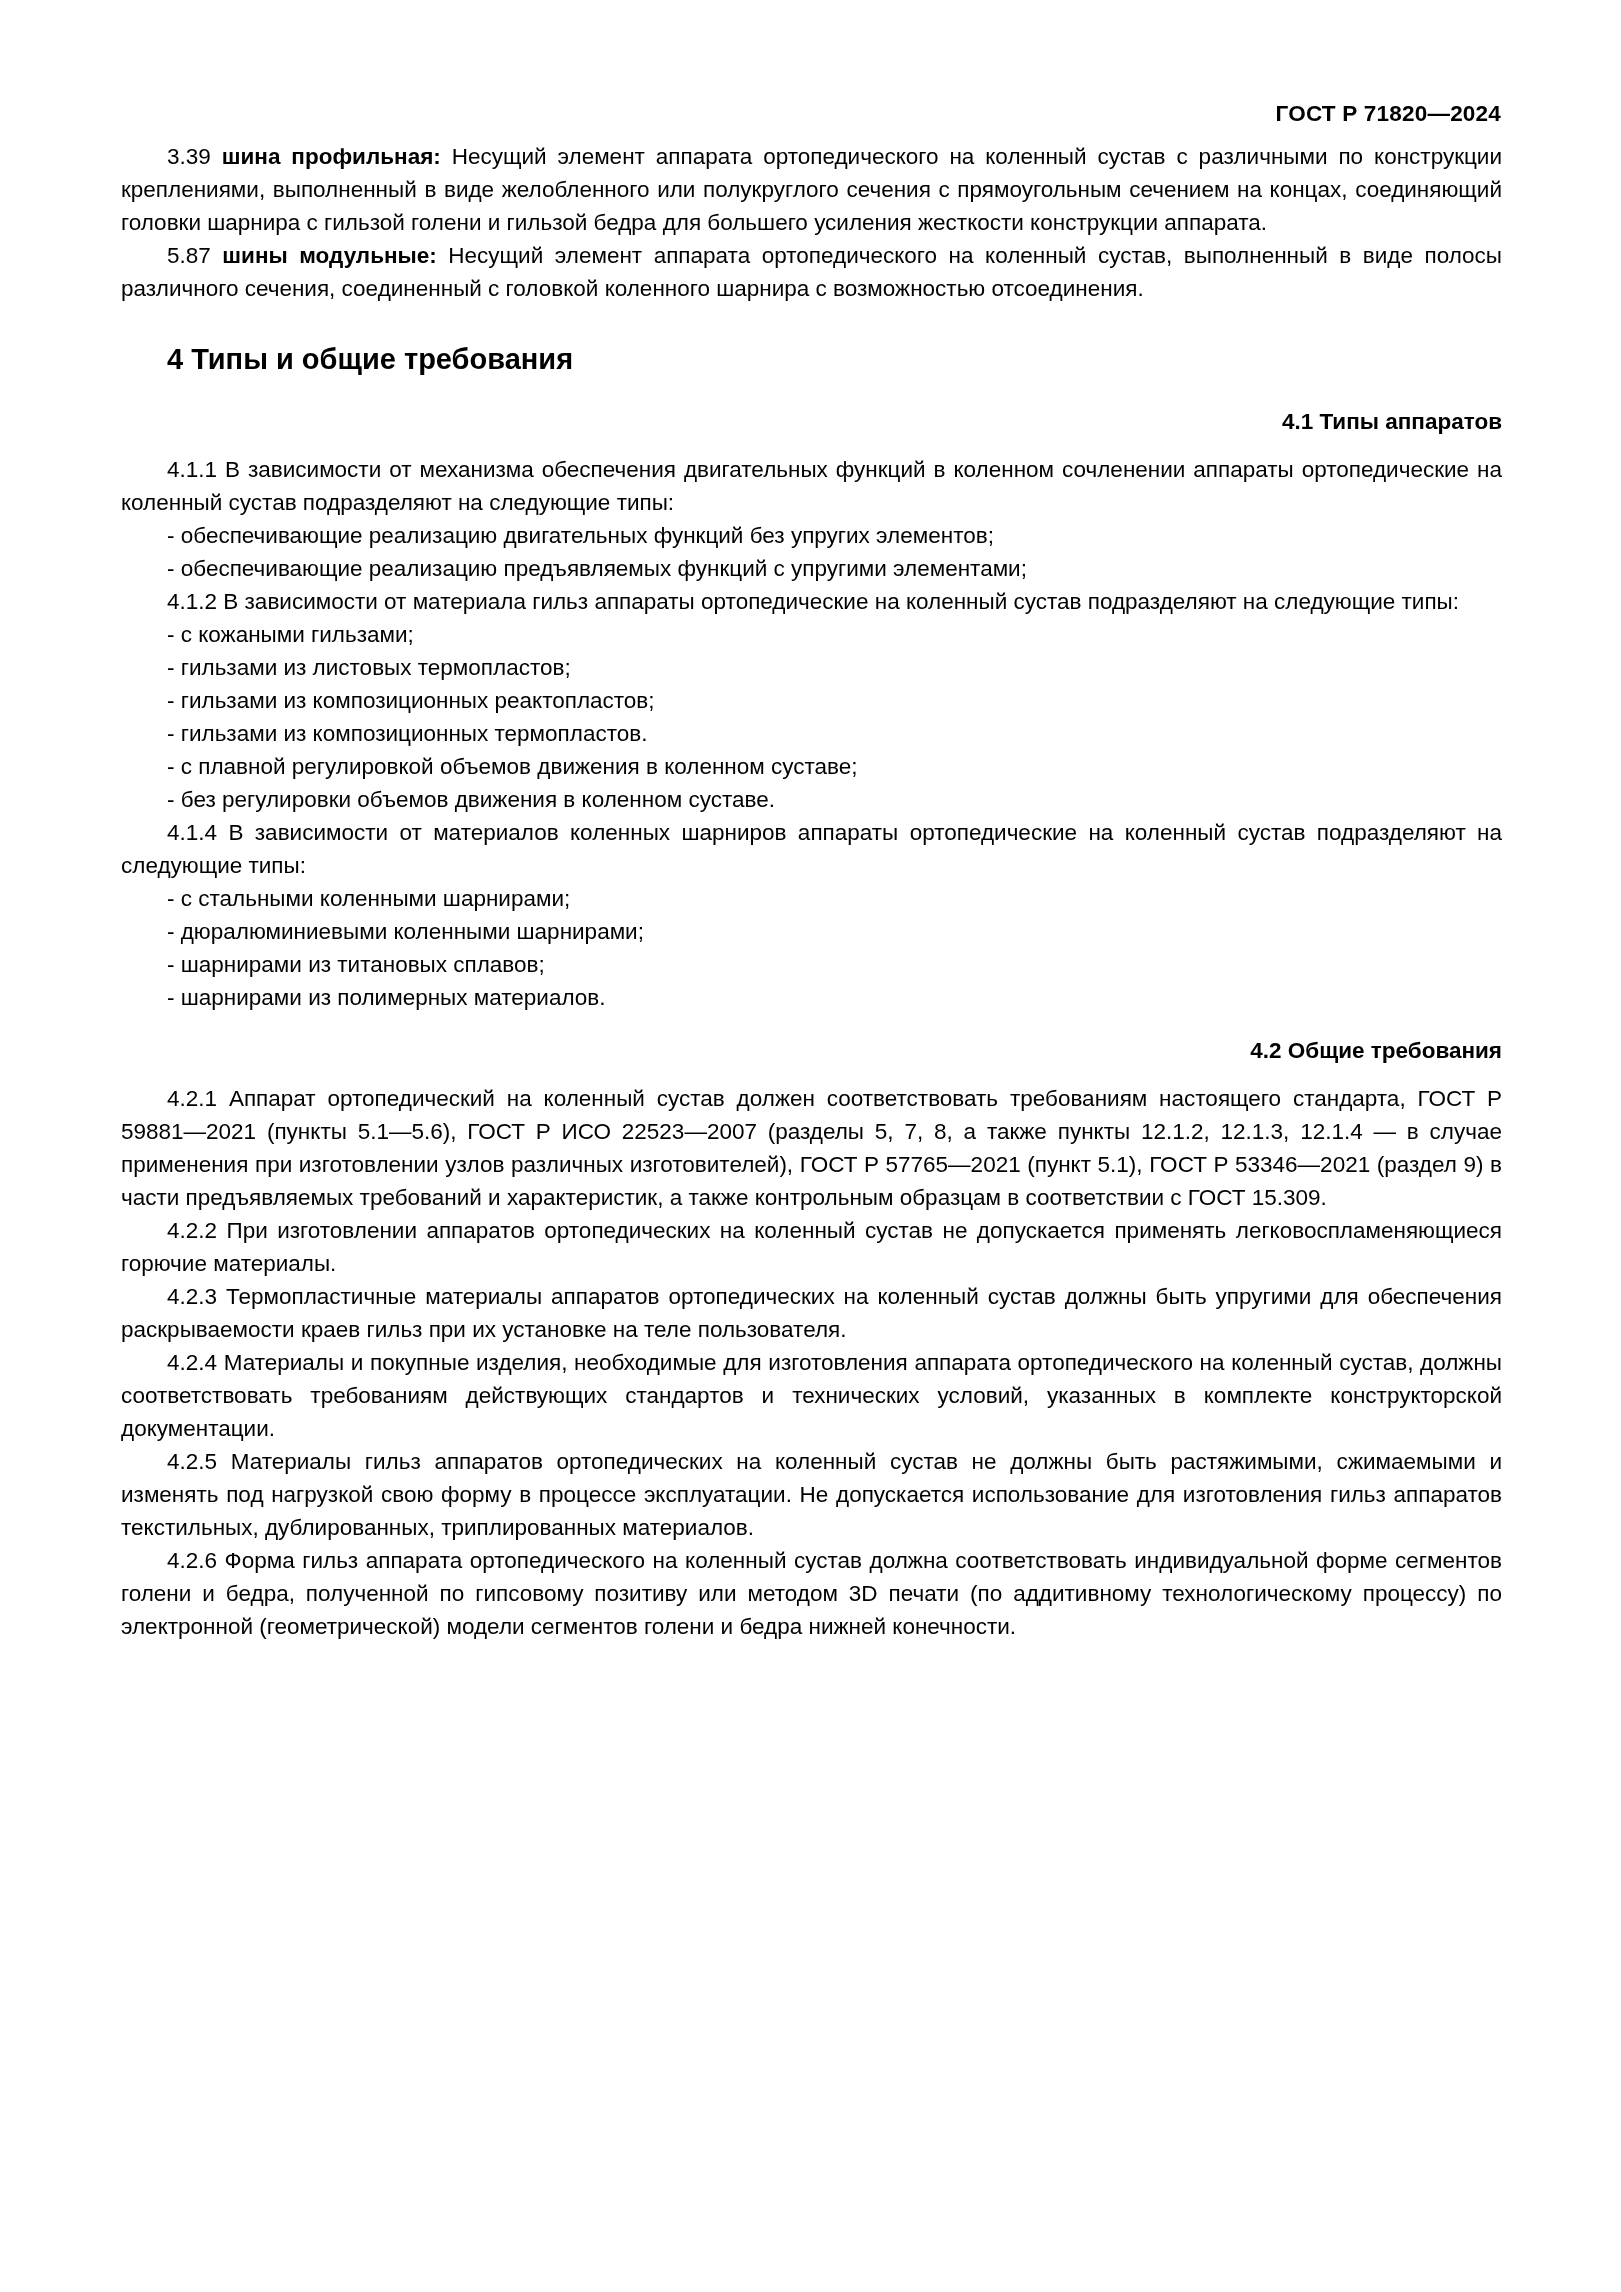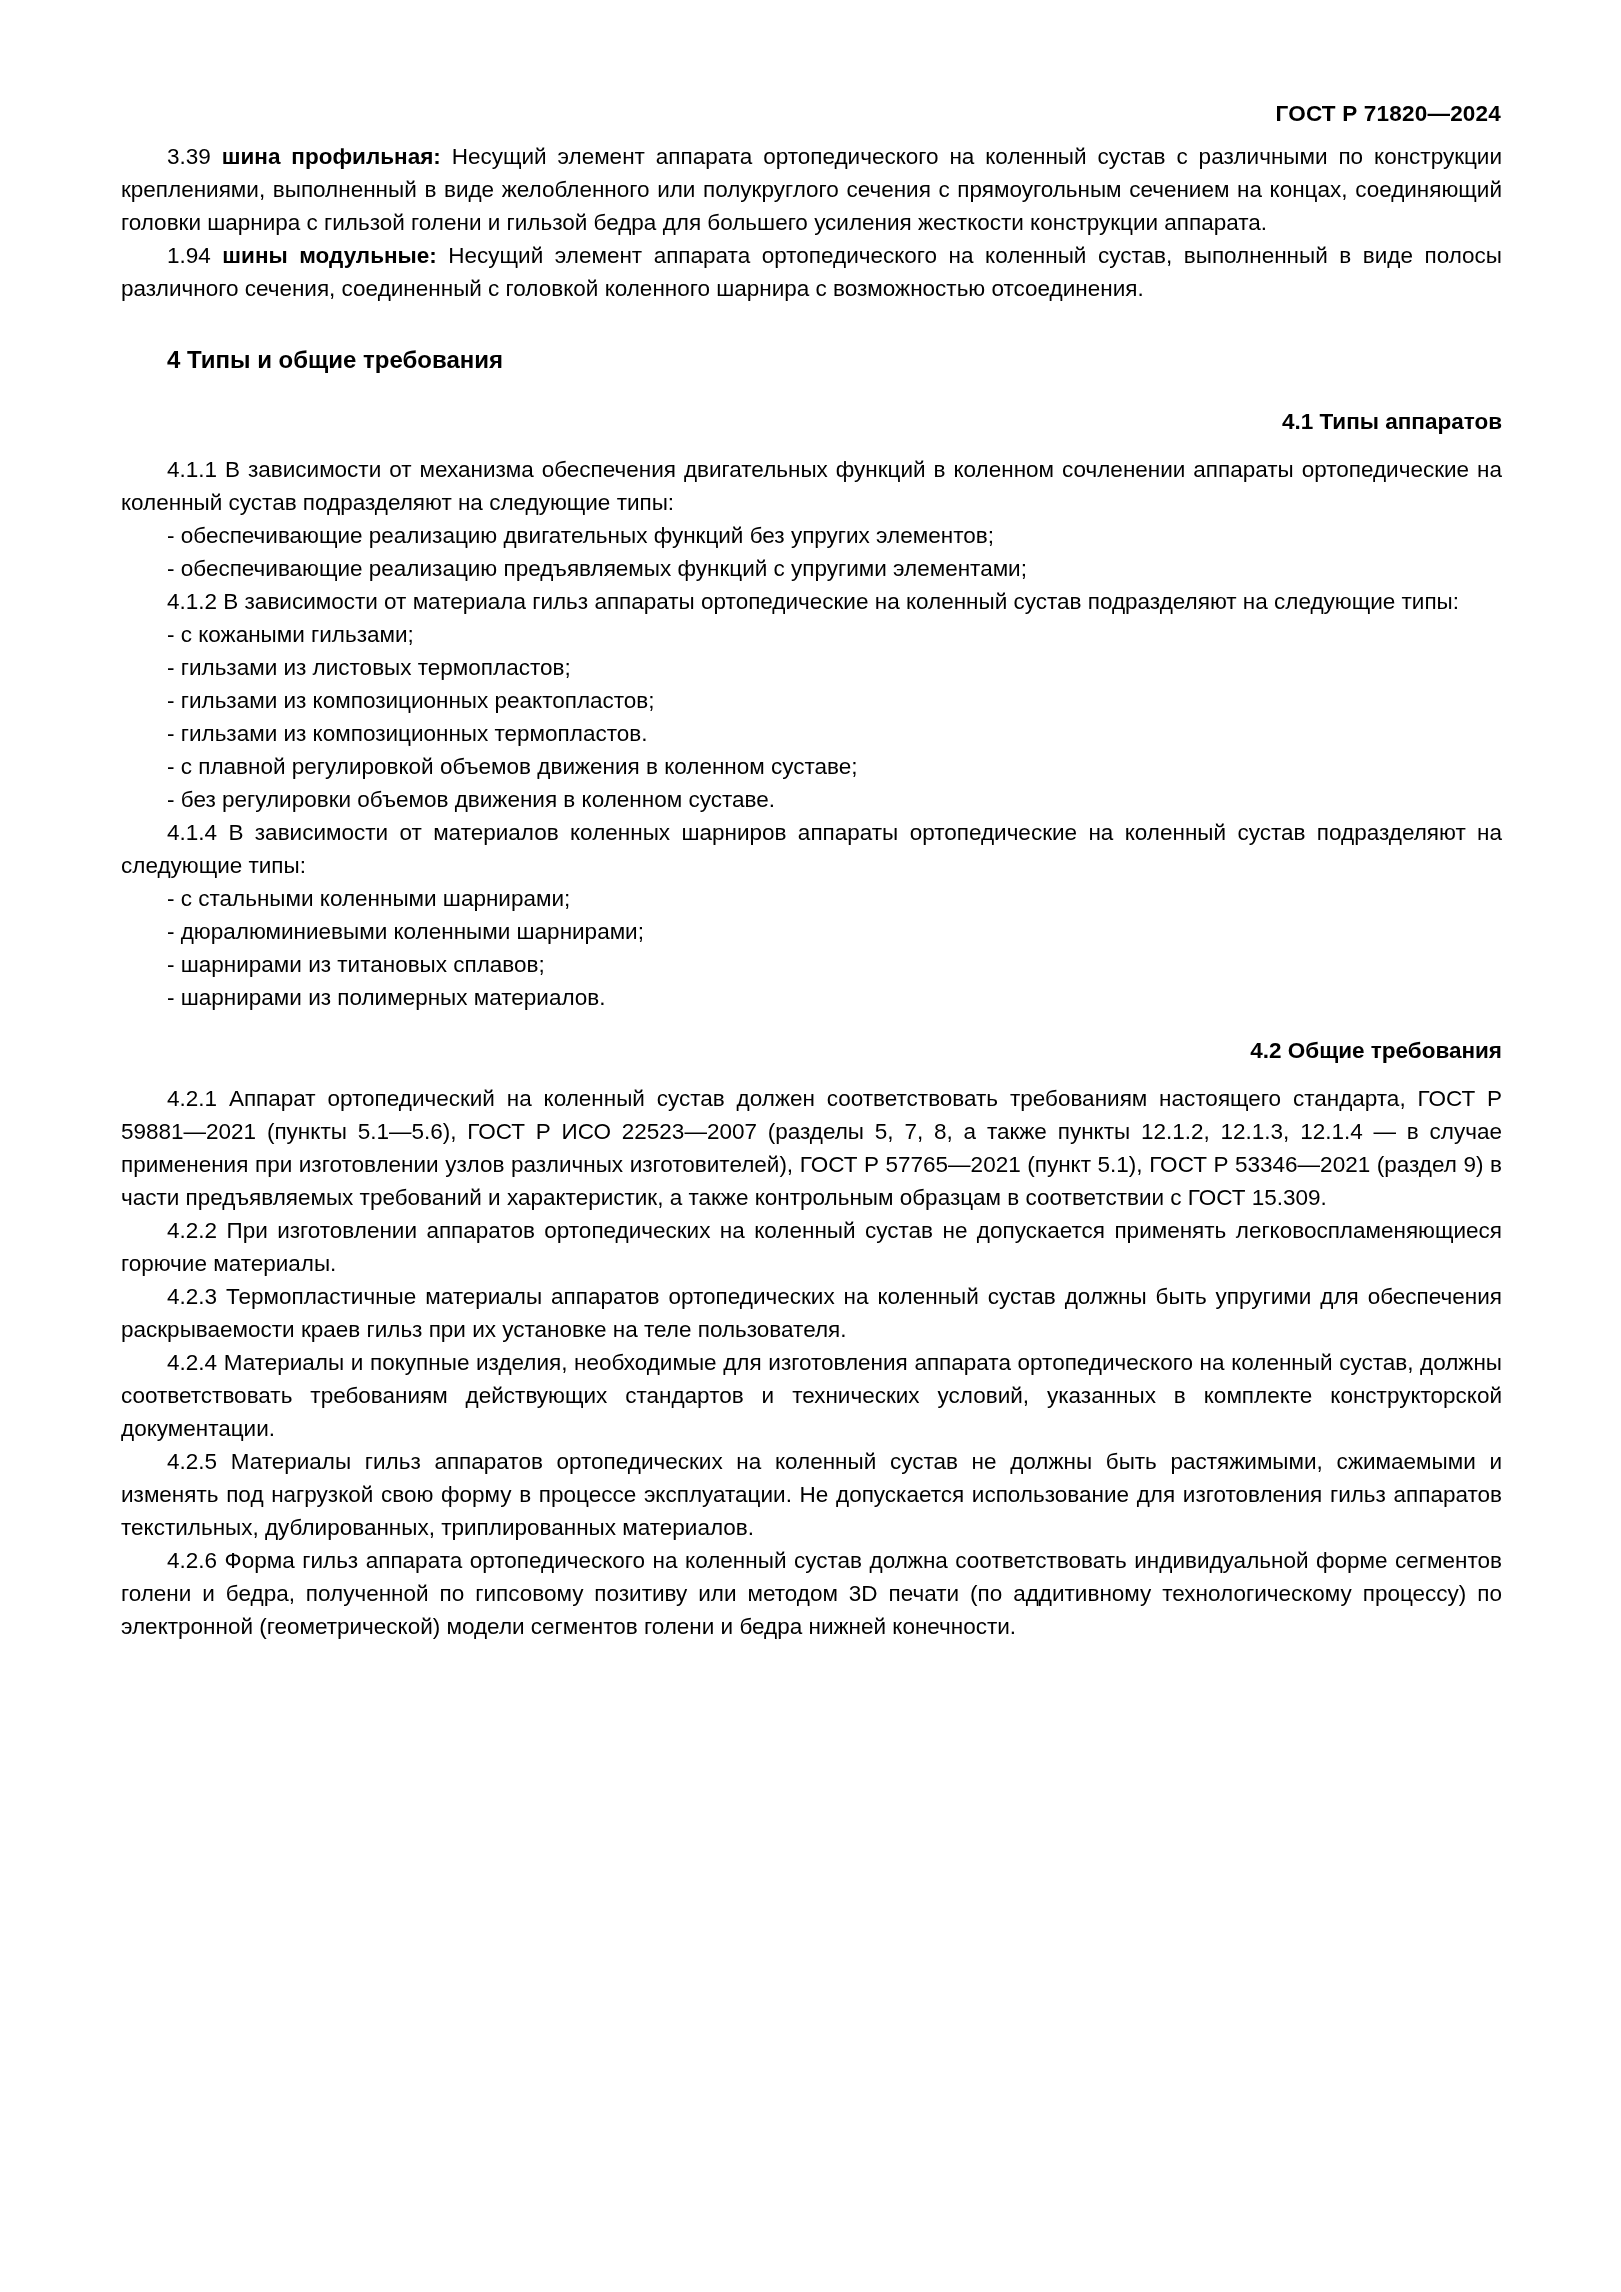--- a/index.html
+++ b/index.html
@@ -35,21 +35,21 @@
     font-size: 22.5px;
     line-height: 33px;
     text-align: justify;
     text-indent: 46px;
   }
   .content .bold {
     font-weight: bold;
   }
   .content h1 {
     margin: 36px 0 28px 0;
-    font-size: 24px;
+    font-size: 29px;
     line-height: 37px;
     font-weight: bold;
     text-indent: 46px;
     text-align: left;
   }
   .content h2 {
     margin: 21.6px 0 14.7px 0;
     font-size: 22.5px;
     line-height: 32px;
     font-weight: bold;
@@ -64,21 +64,21 @@
   }
 </style>
 </head>
 <body>
 
 <div class="page">
   <div class="running-header">ГОСТ Р 71820—2024</div>
 
   <main class="content" id="doc-content">
       <p><span>3.39 </span><span class="bold">шина профильная:</span><span> Несущий элемент аппарата ортопедического на коленный сустав с различными по конструкции креплениями, выполненный в виде желобленного или полукруглого сечения с прямоугольным сечением на концах, соединяющий головки шарнира с гильзой голени и гильзой бедра для большего усиления жесткости конструкции аппарата.</span></p>
-      <p><span>1.94 </span><span class="bold">шины модульные:</span><span> Несущий элемент аппарата ортопедического на коленный сустав, выполненный в виде полосы различного сечения, соединенный с головкой коленного шарнира с возможностью отсоединения.</span></p>
+      <p><span>5.87 </span><span class="bold">шины модульные:</span><span> Несущий элемент аппарата ортопедического на коленный сустав, выполненный в виде полосы различного сечения, соединенный с головкой коленного шарнира с возможностью отсоединения.</span></p>
       <h1><span class="bold">4 Типы и общие требования</span></h1>
       <h2><span class="bold">4.1 Типы аппаратов</span></h2>
       <p><span>4.1.1 В зависимости от механизма обеспечения двигательных функций в коленном сочленении аппараты ортопедические на коленный сустав подразделяют на следующие типы:</span></p>
       <p><span>- обеспечивающие реализацию двигательных функций без упругих элементов;</span></p>
       <p><span>- обеспечивающие реализацию предъявляемых функций с упругими элементами;</span></p>
       <p><span>4.1.2 В зависимости от материала гильз аппараты ортопедические на коленный сустав подразделяют на следующие типы:</span></p>
       <p><span>- с кожаными гильзами;</span></p>
       <p><span>- гильзами из листовых термопластов;</span></p>
       <p><span>- гильзами из композиционных реактопластов;</span></p>
       <p><span>- гильзами из композиционных термопластов.</span></p>

